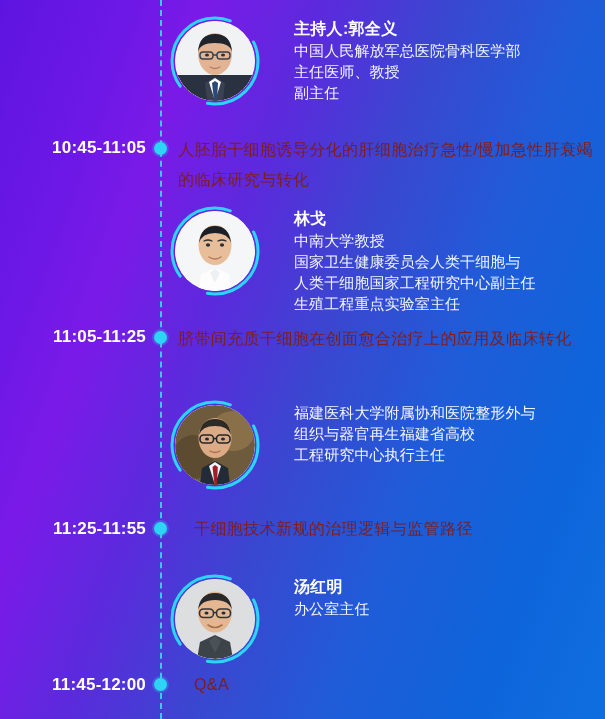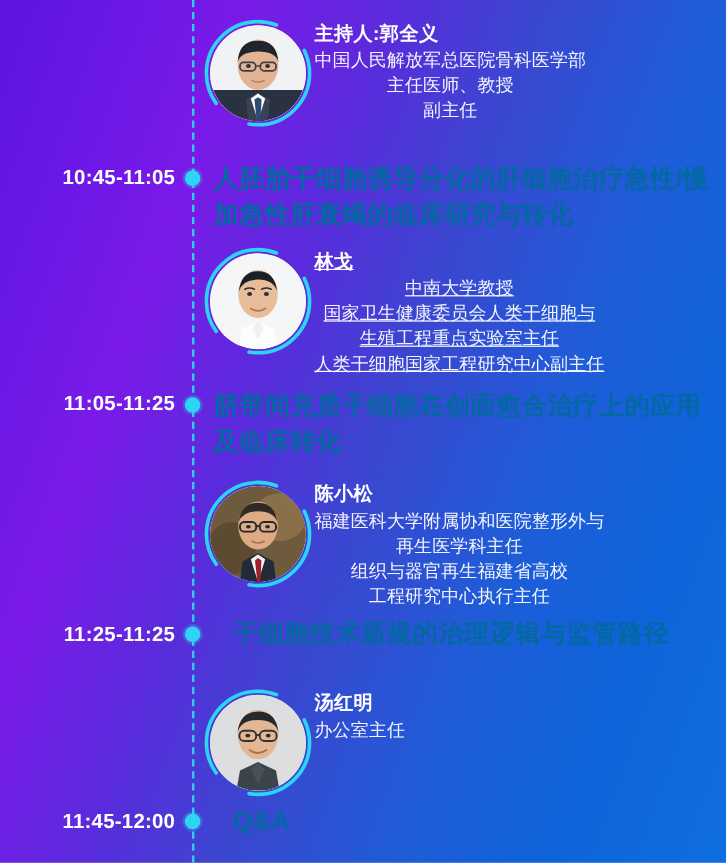--- a/index.html
+++ b/index.html
@@ -33,41 +33,41 @@
     position:absolute; inset:0; border-radius:50%;
     pointer-events:none;
   }
   .avatar-ring svg { display:block; width:94px; height:94px; }
   .avatar-photo {
     position:absolute; left:7px; top:7px; width:80px; height:80px;
     border-radius:50%; overflow:hidden; background:#e8ecf0;
   }
   .avatar-photo svg { display:block; width:80px; height:80px; }
 
-  .speaker-text { margin-left:0; padding-top:4px; }
+  .speaker-text { margin-left:32px; padding-top:4px; }
   .speaker-name {
     font-size:16px; font-weight:700; line-height:21px;
     letter-spacing:.3px; margin-bottom:1px; color:#ffffff;
   }
   .speaker-line {
     font-size:15px; font-weight:400; line-height:21px;
-    letter-spacing:.1px; color:#f2f5ff;text-align:center;
+    letter-spacing:.1px; color:#f2f5ff;
   }
 
   
   .session { position:absolute; left:0; width:605px; }
   .session-time {
     position:absolute; left:0; width:146px; text-align:right;
     font-size:17px; font-weight:700; letter-spacing:.2px;
     color:#ffffff; line-height:26px;
   }
   .session-title {
     position:absolute; left:178px; width:415px;
-    font-size:21px; font-weight:700; line-height:30px;
-    letter-spacing:.4px; color:#0369a1;
+    font-size:16px; font-weight:400; line-height:30px;
+    letter-spacing:.4px; color:#7f1d1d;
   }
   .session-title.single { line-height:26px;margin-left:16px; }
 </style>
 </head>
 <body>
 
 <div class="poster">
 
   <div class="timeline-line"></div>
 
@@ -110,21 +110,21 @@
       <div class="speaker-line">副主任</div>
     </div>
   </div>
 
   <div class="timeline-dot" style="top:142px;"></div>
   <div class="session" style="top:135px;">
     <div class="session-time">10:45-11:05</div>
     <div class="session-title">人胚胎干细胞诱导分化的肝细胞治疗急性/慢加急性肝衰竭的临床研究与转化</div>
   </div>
 
-  <div class="speaker" style="left:168px; top:204px;text-decoration:underline;">
+  <div class="speaker" style="left:168px; top:204px;">
     <div class="avatar-wrap">
       <div class="avatar-photo">
         <svg viewBox="0 0 80 80" aria-hidden="true">
           <defs>
               <clipPath id="c2">
                 <circle cx="40" cy="40" r="40"></circle>
               </clipPath>
             </defs>
           <g clip-path="url(#c2)">
             <rect width="80" height="80" fill="#f4f6f7"></rect>
@@ -143,22 +143,22 @@
       <div class="avatar-ring">
         <svg viewBox="0 0 94 94" aria-hidden="true">
           <circle cx="47" cy="47" r="43" fill="none" stroke="#2DD4F5" stroke-width="3" stroke-linecap="round" stroke-dasharray="95 33 110 32" stroke-dashoffset="20"></circle>
         </svg>
       </div>
     </div>
     <div class="speaker-text">
       <div class="speaker-name">林戈</div>
       <div class="speaker-line">中南大学教授</div>
       <div class="speaker-line">国家卫生健康委员会人类干细胞与</div>
+      <div class="speaker-line">人类干细胞国家工程研究中心副主任</div>
       <div class="speaker-line">生殖工程重点实验室主任</div>
-      <div class="speaker-line">人类干细胞国家工程研究中心副主任</div>
     </div>
   </div>
 
   <div class="timeline-dot" style="top:331px;"></div>
   <div class="session" style="top:324px;">
     <div class="session-time">11:05-11:25</div>
     <div class="session-title">脐带间充质干细胞在创面愈合治疗上的应用及临床转化</div>
   </div>
 
   <div class="speaker" style="left:168px; top:398px;">
@@ -188,31 +188,29 @@
           </g>
         </svg>
       </div>
       <div class="avatar-ring">
         <svg viewBox="0 0 94 94" aria-hidden="true">
           <circle cx="47" cy="47" r="43" fill="none" stroke="#2DD4F5" stroke-width="3" stroke-linecap="round" stroke-dasharray="95 33 110 32" stroke-dashoffset="20"></circle>
         </svg>
       </div>
     </div>
     <div class="speaker-text">
-      <div class="speaker-name">陈小松</div>
       <div class="speaker-line">福建医科大学附属协和医院整形外与</div>
-      <div class="speaker-line">再生医学科主任</div>
       <div class="speaker-line">组织与器官再生福建省高校</div>
       <div class="speaker-line">工程研究中心执行主任</div>
     </div>
   </div>
 
   <div class="timeline-dot" style="top:522px;"></div>
   <div class="session" style="top:516px;">
-    <div class="session-time">11:25-11:25</div>
+    <div class="session-time">11:25-11:55</div>
     <div class="session-title single">干细胞技术新规的治理逻辑与监管路径</div>
   </div>
 
   <div class="speaker" style="left:168px; top:572px;">
     <div class="avatar-wrap">
       <div class="avatar-photo">
         <svg viewBox="0 0 80 80" aria-hidden="true">
           <defs>
               <clipPath id="c4">
                 <circle cx="40" cy="40" r="40"></circle>

